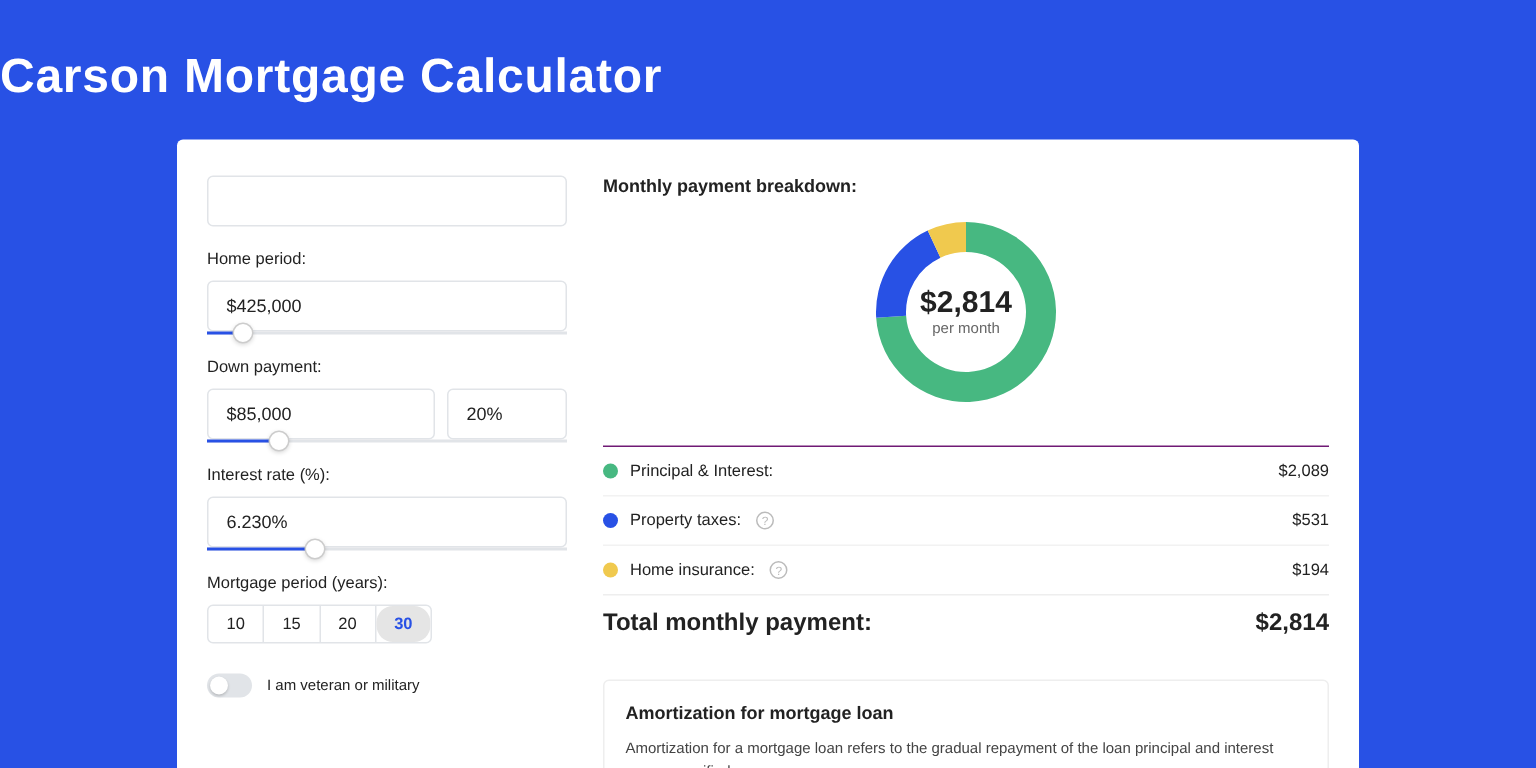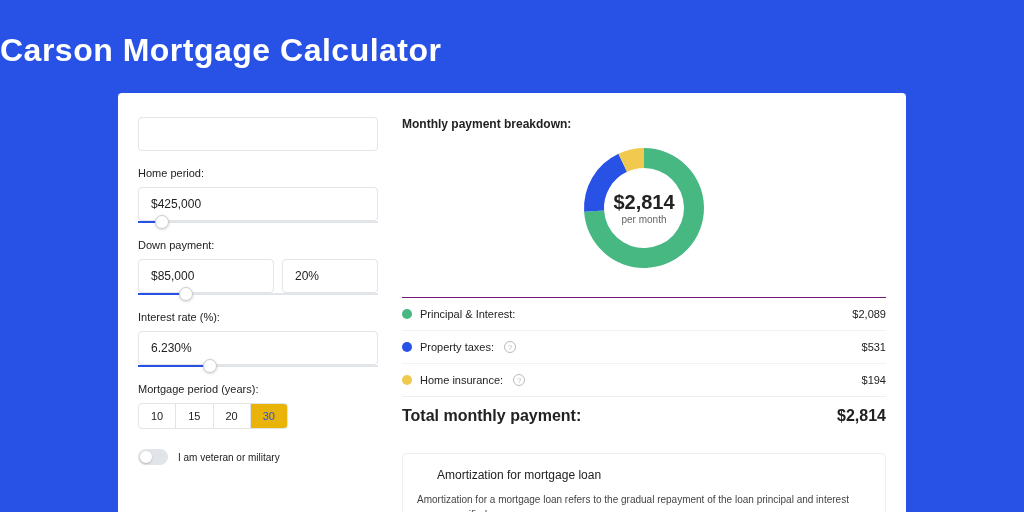--- a/index.html
+++ b/index.html
@@ -10,45 +10,45 @@
   .right{flex:1;}
   .field{margin-bottom:16px;}
   .label{font-size:11px;color:#222;margin-bottom:8px;display:block;}
   .input{width:100%;border:1px solid #e1e4e8;border-radius:4px;padding:9px 12px;font-size:12px;color:#222;}
   .input::placeholder{color:#999;}
   .slider-track{position:relative;height:2px;background:#e1e4e8;margin-top:0;}
   .slider-fill{position:absolute;height:2px;background:#2851e5;left:0;}
   .slider-thumb{position:absolute;width:14px;height:14px;background:#fff;border:1px solid #ccc;border-radius:50%;top:-6px;box-shadow:0 1px 3px rgba(0,0,0,.15);}
   .dp-row{display:flex;gap:8px;}
   .dp-row .input{flex:1;}
-  .dp-row .pct{width:96px;flex:none;}
+  .dp-row .pct{width:80px;flex:none;}
   .periods{display:flex;gap:0;border:1px solid #e1e4e8;border-radius:4px;width:fit-content;overflow:hidden;}
   .period{padding:6px 12px;font-size:11px;color:#222;cursor:pointer;border-right:1px solid #e1e4e8;}
   .period:last-child{border-right:none;}
-  .period.active{background:#eab308;color:#2851e5;font-weight:400;}
+  .period.active{background:#e5e5e5;color:#2851e5;font-weight:700;border-radius:11px;}
   .toggle-row{display:flex;align-items:center;gap:10px;margin-top:20px;}
   .toggle{width:30px;height:16px;background:#e1e4e8;border-radius:10px;position:relative;}
   .toggle-knob{width:12px;height:12px;background:#fff;border-radius:50%;position:absolute;top:2px;left:2px;box-shadow:0 1px 2px rgba(0,0,0,.2);}
   .toggle-label{font-size:10px;color:#222;}
   .section-h{font-size:12px;font-weight:700;color:#222;margin-bottom:12px;}
   .donut-wrap{display:flex;justify-content:center;margin-bottom:24px;}
   .donut-center{position:absolute;top:50%;left:50%;transform:translate(-50%,-50%);text-align:center;}
   .donut-center .big{font-size:20px;font-weight:700;color:#222;}
   .donut-center .sm{font-size:10px;color:#666;}
   .donut-rel{position:relative;width:130px;height:130px;}
   .legend{border-top:1px solid #701a75;}
   .legend-row{display:flex;align-items:center;justify-content:space-between;padding:10px 0;border-bottom:1px solid #f2f2f2;}
   .legend-row:last-child{border-bottom:1px solid #eee;}
   .legend-left{display:flex;align-items:center;gap:8px;font-size:11px;color:#222;}
   .dot{width:10px;height:10px;border-radius:50%;flex-shrink:0;}
   .info-icon{width:12px;height:12px;border:1px solid #bbb;border-radius:50%;font-size:8px;color:#bbb;display:inline-flex;align-items:center;justify-content:center;margin-left:2px;}
   .legend-val{font-size:11px;color:#222;}
   .total-row{display:flex;justify-content:space-between;padding:10px 0;font-size:16px;font-weight:700;color:#222;}
   .amort-block{border:1px solid #eee;border-radius:4px;padding:14px;margin-top:18px;}
-  .amort-h{font-size:12px;font-weight:400;color:#222;margin-bottom:10px;margin-left:20px;}
+  .amort-h{font-size:12px;font-weight:700;color:#222;margin-bottom:10px;}
   .amort-p{font-size:10px;color:#444;line-height:1.5;}
 </style>
 </head>
 <body>
 
 <h1 class="title">Carson Mortgage Calculator</h1>
 
 <div class="card">
 
   <div class="left">

